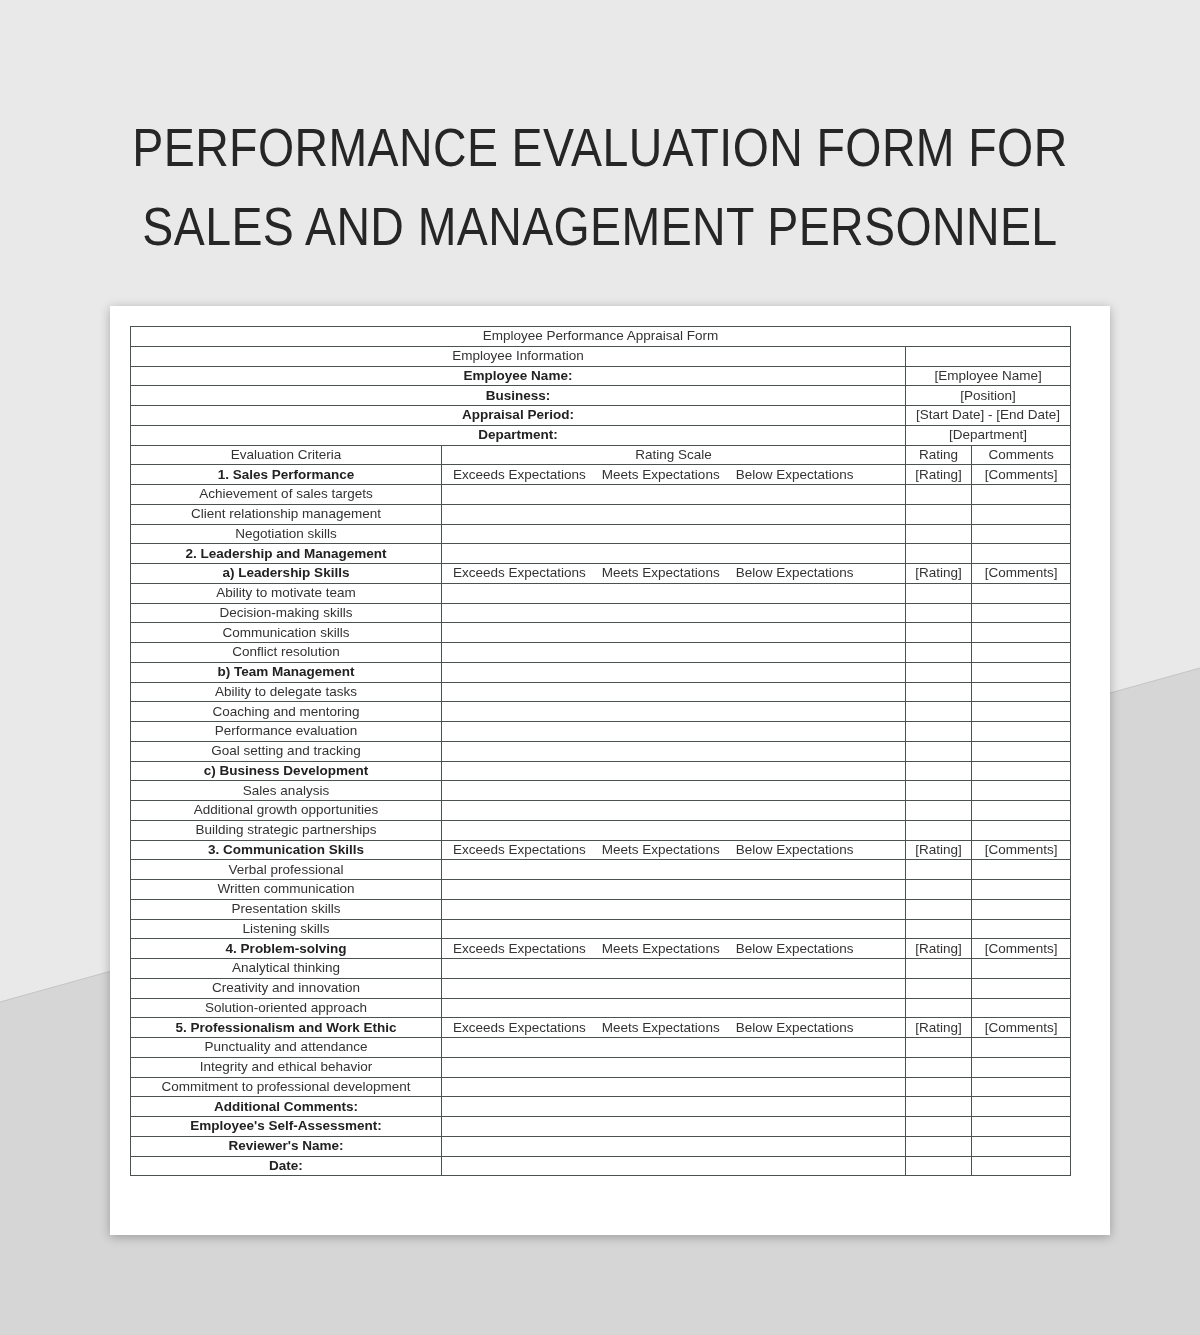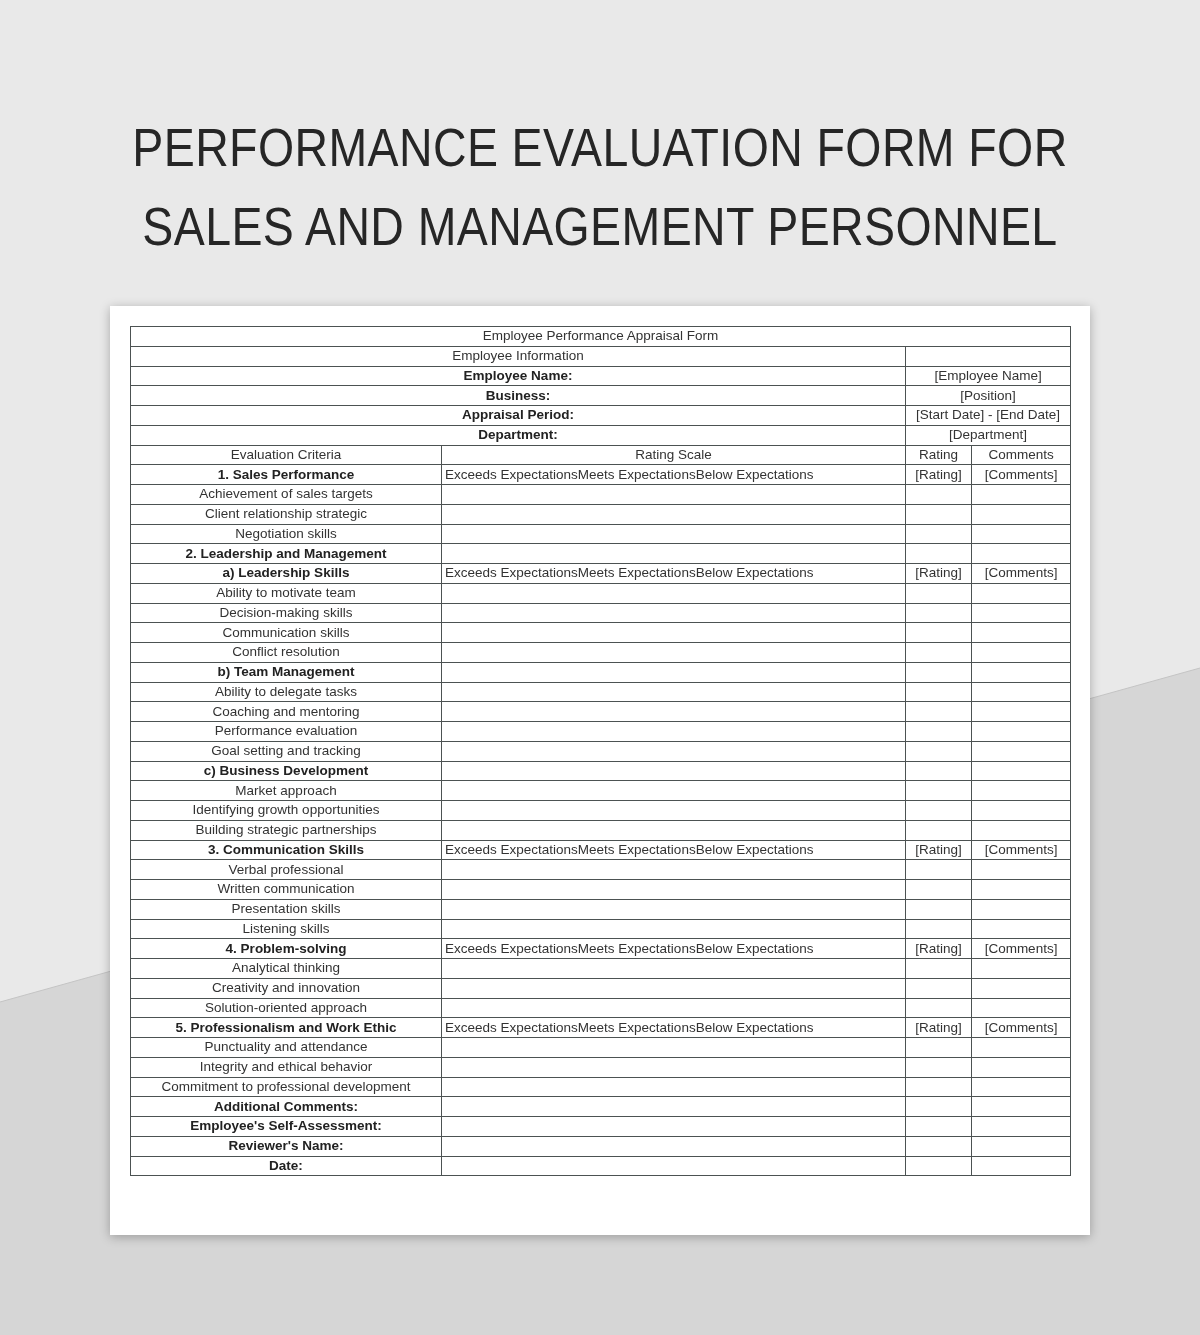--- a/index.html
+++ b/index.html
@@ -20,39 +20,40 @@
     position: absolute; left: 0; top: 108px; width: 1200px;
     text-align: center; color: #262626;
     font-family: "Liberation Sans", sans-serif;
     font-size: 54px; line-height: 79px; letter-spacing: 0.5px;
     transform: scaleX(0.86); transform-origin: 600px 0;
   }
   .card {
     position: absolute; left: 110px; top: 306px; width: 980px; height: 929px;
     background: #ffffff;
     box-shadow: 0 2px 10px rgba(0,0,0,0.28);
+    padding-left: 20px;
   }
   table.form {
     position: absolute; left: 20px; top: 20px;
     width: 940px; border-collapse: collapse; table-layout: fixed;
     font-family: "Liberation Sans", sans-serif;
     font-size: 13.5px; color: #333333;
   }
   table.form td {
     border: 1px solid #4c5252;
     height: 18.75px; padding: 0 3px; line-height: 18px;
     text-align: center; white-space: nowrap; overflow: hidden;
   }
   table.form td.bold { font-weight: bold; color: #222222; }
   table.form td.left { text-align: left; }
   table.form col.c1 { width: 311px; }
   table.form col.c2 { width: 464px; }
   table.form col.c3 { width: 66px; }
   table.form col.c4 { width: 99px; }
-  .scale span { margin: 0; }
+  .scale span { margin: 8px; }
 </style>
 </head>
 <body>
 
 <div class="bg-lower"></div>
 <svg class="bg-line" width="1200" height="1335">
   <line x1="0" y1="1002" x2="1200" y2="668" stroke="#c4c4c4" stroke-width="1"></line>
 </svg>
 
 <div class="page-title">
@@ -104,21 +105,21 @@
           <td>[Rating]</td>
           <td>[Comments]</td>
         </tr>
         <tr>
           <td>Achievement of sales targets</td>
           <td></td>
           <td></td>
           <td></td>
         </tr>
         <tr>
-          <td>Client relationship strategic</td>
+          <td>Client relationship management</td>
           <td></td>
           <td></td>
           <td></td>
         </tr>
         <tr>
           <td>Negotiation skills</td>
           <td></td>
           <td></td>
           <td></td>
         </tr>
@@ -188,27 +189,27 @@
           <td></td>
           <td></td>
         </tr>
         <tr>
           <td class="bold">c) Business Development</td>
           <td></td>
           <td></td>
           <td></td>
         </tr>
         <tr>
-          <td>Market approach</td>
-          <td></td>
-          <td></td>
-          <td></td>
-        </tr>
-        <tr>
-          <td>Identifying growth opportunities</td>
+          <td>Sales analysis</td>
+          <td></td>
+          <td></td>
+          <td></td>
+        </tr>
+        <tr>
+          <td>Additional growth opportunities</td>
           <td></td>
           <td></td>
           <td></td>
         </tr>
         <tr>
           <td>Building strategic partnerships</td>
           <td></td>
           <td></td>
           <td></td>
         </tr>

